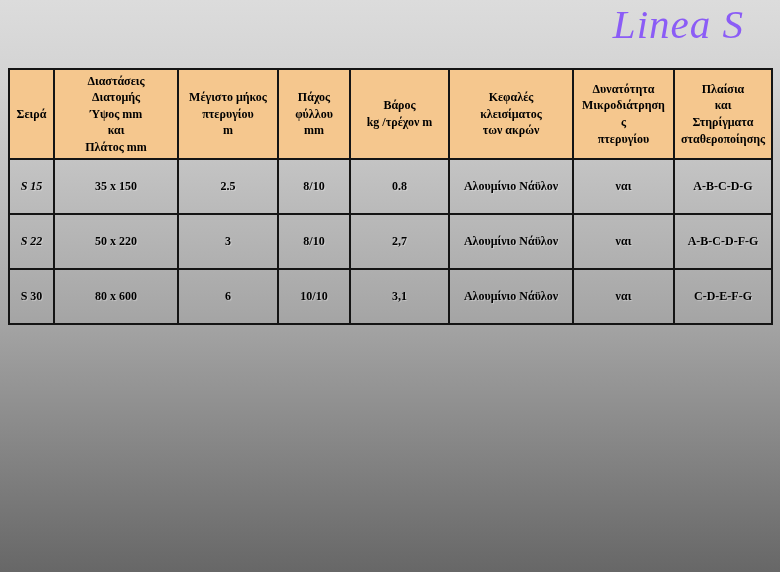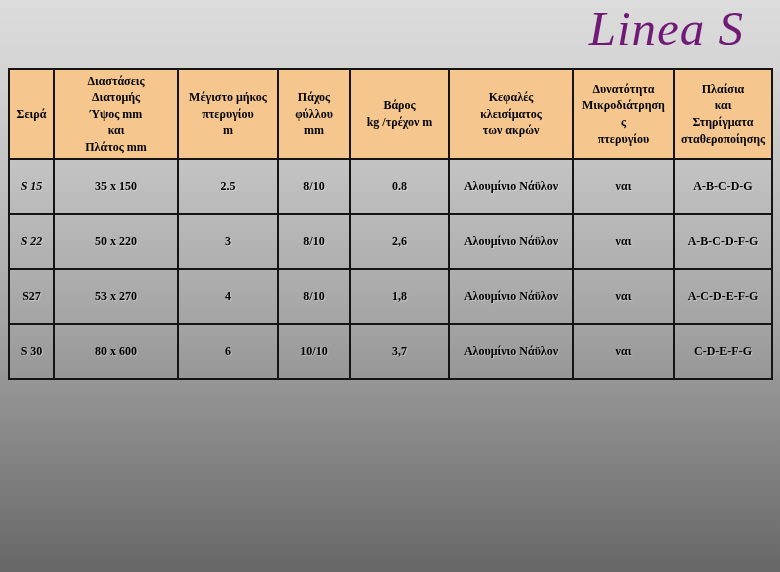--- a/index.html
+++ b/index.html
@@ -10,25 +10,25 @@
     position: relative;
     background: linear-gradient(180deg, #dcdcdc 0%, #d3d3d3 14%, #a6a6a6 55%, #676767 100%);
     font-family: "Liberation Serif", serif;
     color: #000;
   }
 
   .slide-title {
     position: absolute;
     top: 0px;
     right: 36px;
-    font-size: 49px;
+    font-size: 41px;
     font-style: italic;
     font-weight: normal;
     letter-spacing: 1px;
-    color: #701a75;
+    color: #8b5cf6;
   }
 
   table.spec-table {
     position: absolute;
     left: 8px;
     top: 68px;
     width: 763px;
     border-collapse: collapse;
     table-layout: fixed;
   }
@@ -92,39 +92,29 @@
         <td>0.8</td>
         <td>Αλουμίνιο Νάϋλον</td>
         <td>ναι</td>
         <td>A-B-C-D-G</td>
       </tr>
       <tr>
         <td class="italic">S 22</td>
         <td>50 x 220</td>
         <td>3</td>
         <td>8/10</td>
-        <td>2,6</td>
+        <td>2,7</td>
         <td>Αλουμίνιο Νάϋλον</td>
         <td>ναι</td>
         <td>A-B-C-D-F-G</td>
-      </tr>
-      <tr>
-        <td>S27</td>
-        <td>53 x 270</td>
-        <td>4</td>
-        <td>8/10</td>
-        <td>1,8</td>
-        <td>Αλουμίνιο Νάϋλον</td>
-        <td>ναι</td>
-        <td>A-C-D-E-F-G</td>
       </tr>
       <tr>
         <td>S 30</td>
         <td>80 x 600</td>
         <td>6</td>
         <td>10/10</td>
-        <td>3,7</td>
+        <td>3,1</td>
         <td>Αλουμίνιο Νάϋλον</td>
         <td>ναι</td>
         <td>C-D-E-F-G</td>
       </tr>
     </tbody>
 </table>
 
 </body></html>

